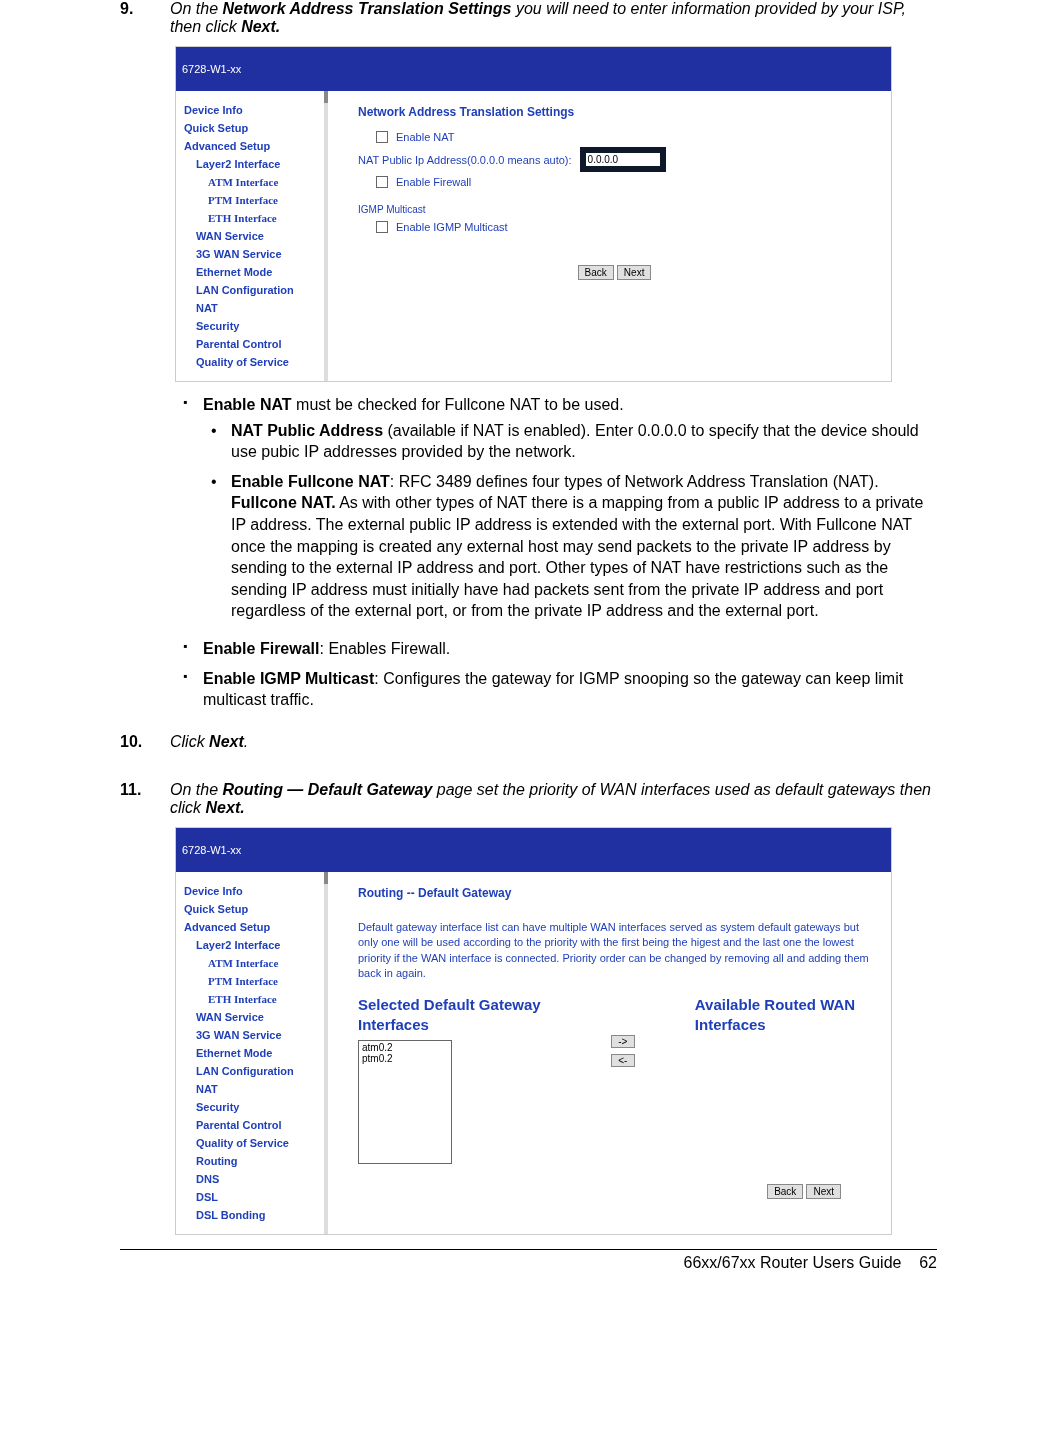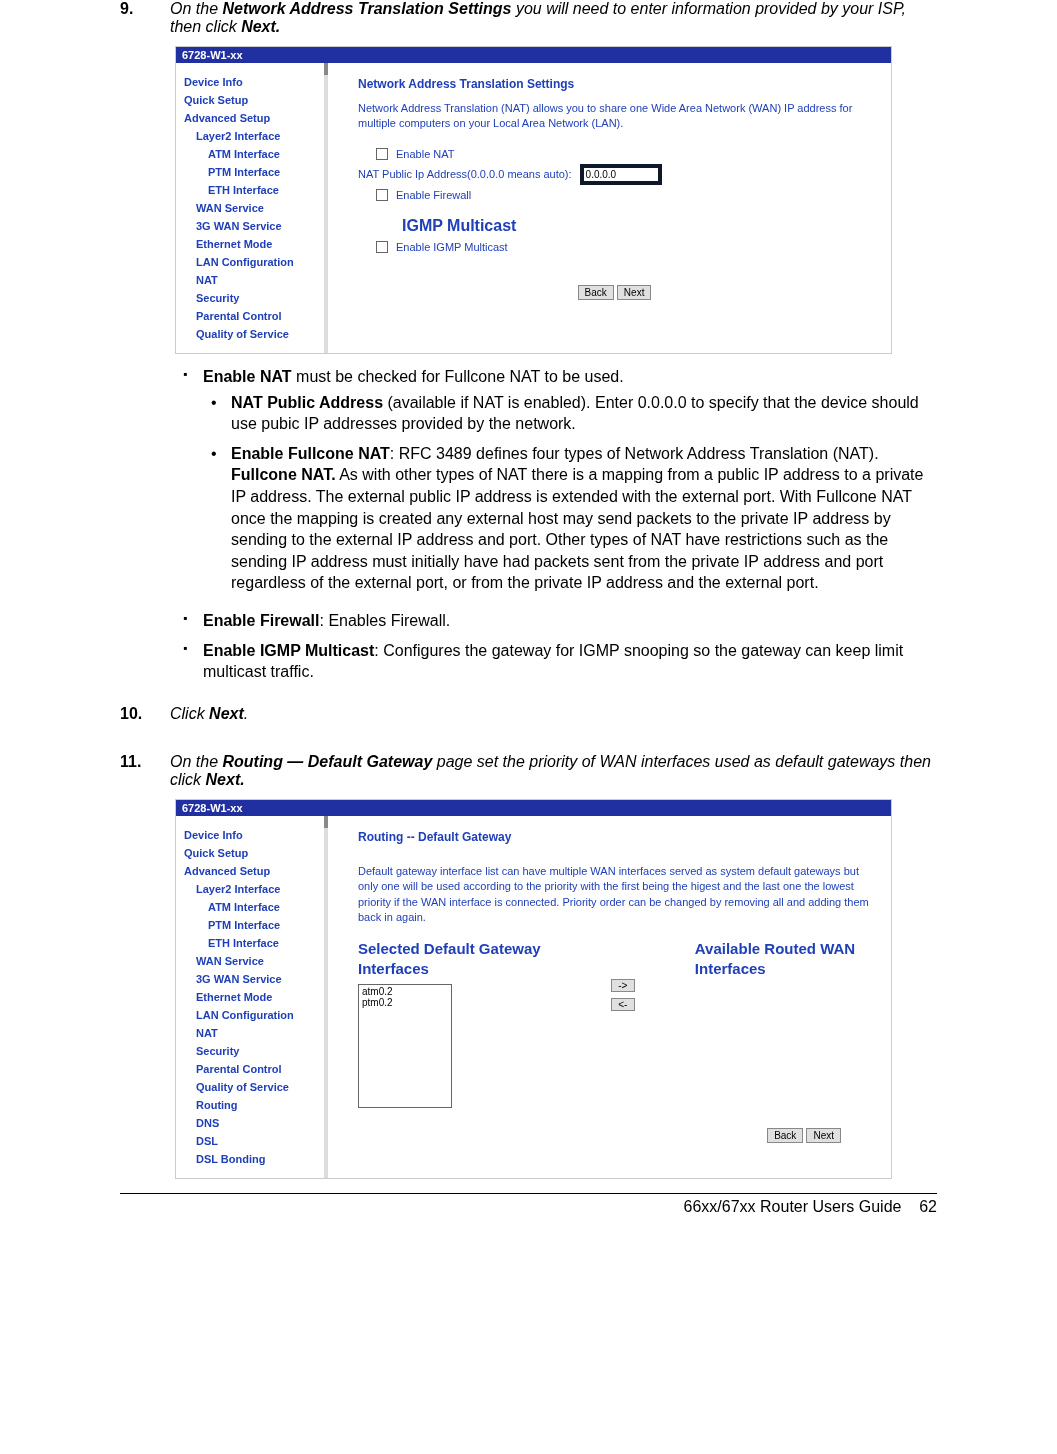--- a/index.html
+++ b/index.html
@@ -39,22 +39,22 @@
   .screenshot {
     margin: 8px 0 12px 55px;
     border: 1px solid #ccc;
     width: 715px;
     font-size: 11px;
     font-family: Verdana, Arial, sans-serif;
   }
   .shot-titlebar {
     background: #2030a0;
     color: #fff;
-    font-weight: bold;
-    padding: 2px 6px;
+    font-weight: normal;
+    padding: 16px 6px;
     font-size: 11px;
   }
   .shot-body {
     display: flex;
     background: #fff;
   }
   .shot-sidebar {
     width: 140px;
     flex-shrink: 0;
     background: #fff;
@@ -63,21 +63,21 @@
     position: relative;
   }
   .shot-sidebar .nav-item {
     color: #1f3fb8;
     font-weight: bold;
     font-size: 11px;
     padding: 3px 0;
     cursor: pointer;
   }
   .shot-sidebar .nav-sub { padding-left: 12px; }
-  .shot-sidebar .nav-sub2 { padding-left: 24px; }
+  .shot-sidebar .nav-sub2 { padding-left: 24px; font-family: Liberation Serif, serif; }
   .scroll-thumb {
     position: absolute;
     right: -4px;
     top: 0;
     width: 4px;
     height: 12px;
     background: #888;
   }
   .shot-main {
     flex: 1;
@@ -106,34 +106,33 @@
   .opt-row .chk {
     display: inline-block;
     width: 10px;
     height: 10px;
     border: 1px solid #666;
     background: #fff;
     flex-shrink: 0;
     margin-left: 18px;
   }
   .nat-input {
-    border: 4px solid #0f172a;
+    border: 6px solid #0f172a;
     font-size: 10px;
     padding: 0 2px;
     width: 70px;
     height: 13px;
     background: #fff;
   }
   .shot-sub {
     color: #1f3fb8;
-    font-weight: bold;
-    font-size: 16px;
+    font-weight: normal;
+    font-size: 10px;
     margin-top: 14px;
     margin-bottom: 4px;
-    margin-left: 44px;
   }
   .btn-row {
     margin-top: 30px;
     text-align: center;
   }
   .btn-row button {
     font-size: 10px;
     padding: 1px 6px;
     background: #e0e0e0;
     border: 1px solid #888;
@@ -256,21 +255,20 @@
           <div class="nav-item nav-sub">3G WAN Service</div>
           <div class="nav-item nav-sub">Ethernet Mode</div>
           <div class="nav-item nav-sub">LAN Configuration</div>
           <div class="nav-item nav-sub">NAT</div>
           <div class="nav-item nav-sub">Security</div>
           <div class="nav-item nav-sub">Parental Control</div>
           <div class="nav-item nav-sub">Quality of Service</div>
         </div>
         <div class="shot-main">
           <div class="shot-h">Network Address Translation Settings</div>
-          <div class="shot-desc">Network Address Translation (NAT) allows you to share one Wide Area Network (WAN) IP address for multiple computers on your Local Area Network (LAN).</div>
           <div class="opt-row">
             <span class="chk"></span>
             <span>Enable NAT</span>
           </div>
           <div class="opt-row" style="margin-left:0">
             <span>NAT Public Ip Address(0.0.0.0 means auto):</span>
             <input class="nat-input" value="0.0.0.0" style="">
           </div>
           <div class="opt-row">
             <span class="chk"></span>

